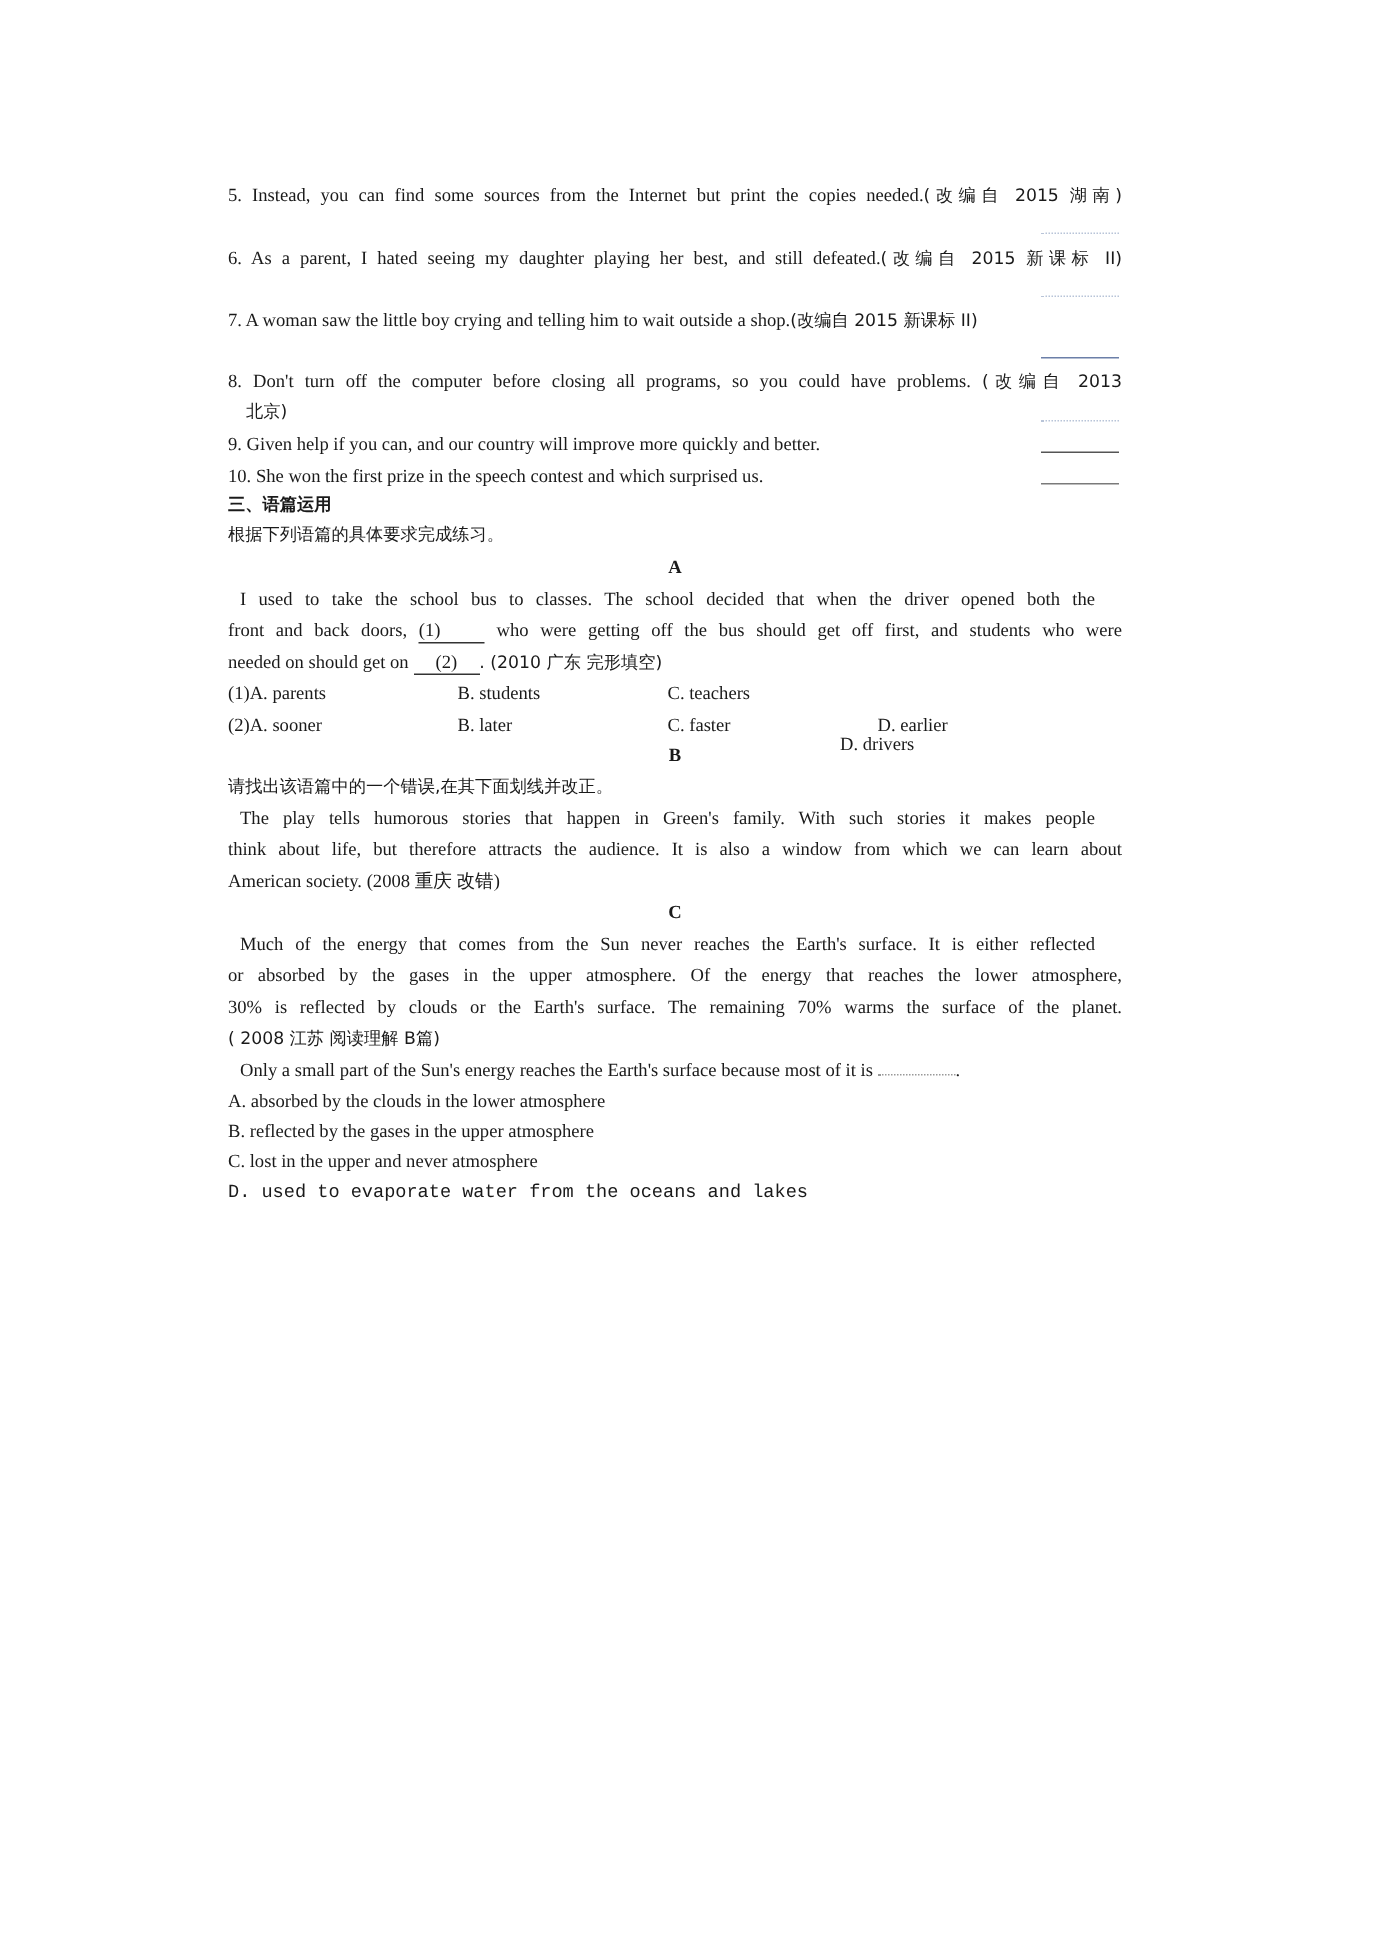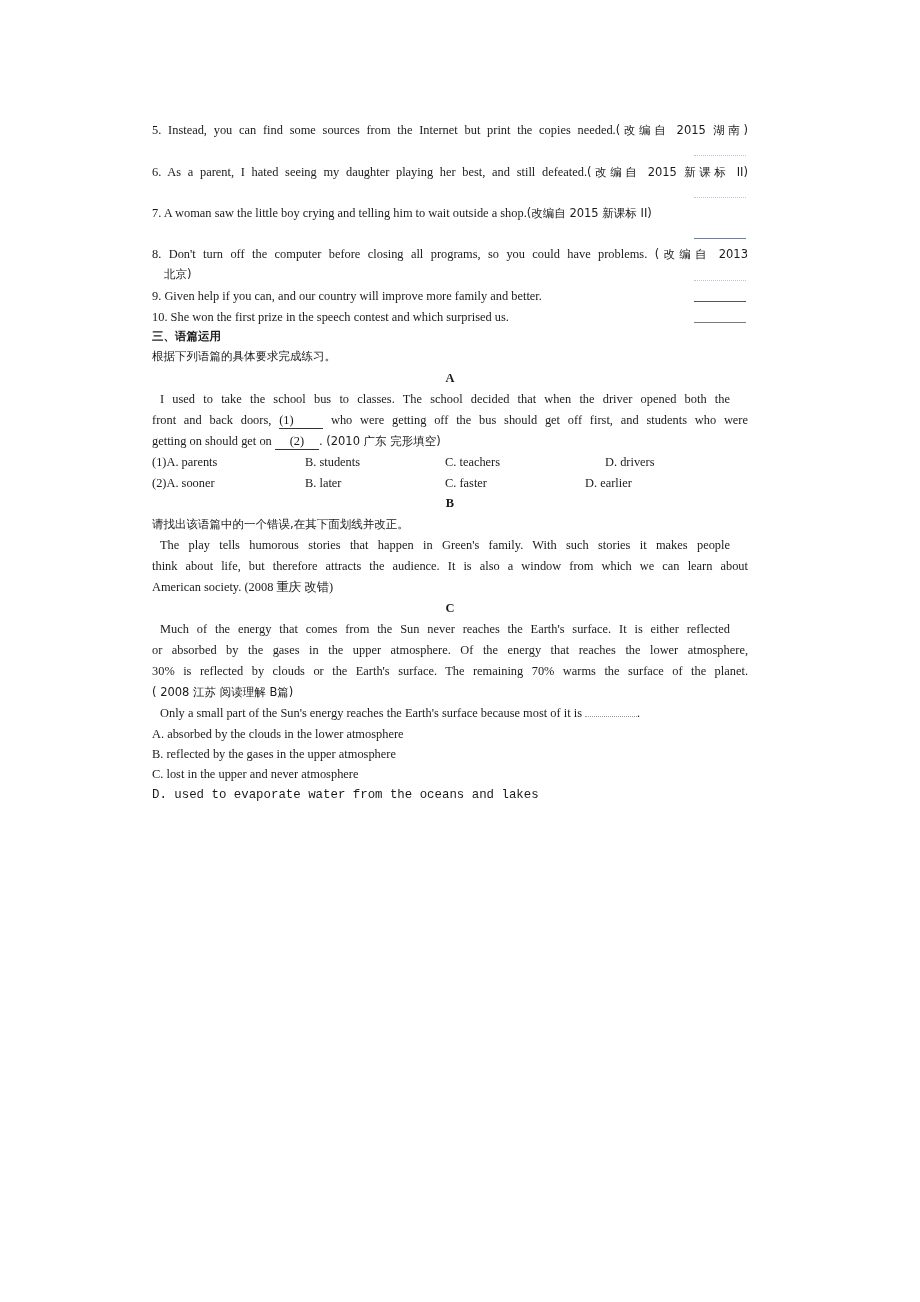--- a/index.html
+++ b/index.html
@@ -48,50 +48,50 @@
   <div class="line just" style="top:246px;">
     <span>8.</span>
     <span>Don't turn off the computer before closing all programs, so you could have problems.</span>
     <span class="cjk">(改编自 2013</span>
   </div>
   <div class="line cjk" style="top:266px; left:164px;">北京)</div>
   <div class="blank-right blank-faint" style="top:280px;"></div>
 
   <div class="line" style="top:288px;">
     <span>9.</span>
-    <span>Given help if you can, and our country will improve more family and better.</span>
+    <span>Given help if you can, and our country will improve more quickly and better.</span>
   </div>
   <div class="blank-right" style="top:301px;"></div>
 
   <div class="line" style="top:309px;">
     <span>10.</span>
     <span>She won the first prize in the speech contest and which surprised us.</span>
   </div>
   <div class="blank-right" style="top:322px; border-top-color:#7a7a7a;"></div>
 
   <div class="line cjk bold" style="top:328px;">三、语篇运用</div>
   <div class="line cjk" style="top:348px;">根据下列语篇的具体要求完成练习。</div>
 
   <div class="line center" style="top:370px;">A</div>
   <div class="line indent just" style="top:391px;">I used to take the school bus to classes. The school decided that when the driver opened both the</div>
   <div class="line just" style="top:412px;">
     <span>front and back doors,</span>
     <span class="blank-inline" style="width:44px;"><span>(1)</span></span>
     <span>who were getting off the bus should get off first, and students who were</span>
   </div>
   <div class="line" style="top:433px;">
-    <span>getting on should get on</span>
+    <span>needed on should get on</span>
     <span class="blank-inline" style="width:44px;"><span>(2)</span></span><span class="cjk">. (2010 广东 完形填空)</span>
   </div>
 
   <div class="opt-row" style="top:454px;">
     <span class="opt" style="left:0px;">(1)A. parents</span>
     <span class="opt" style="left:153px;">B. students</span>
     <span class="opt" style="left:293px;">C. teachers</span>
-    <span class="opt" style="left:453px;">D. drivers</span>
+    <span class="opt" style="left:408px;margin-top:34px;">D. drivers</span>
   </div>
   <div class="opt-row" style="top:475px;">
     <span class="opt" style="left:0px;">(2)A. sooner</span>
     <span class="opt" style="left:153px;">B. later</span>
     <span class="opt" style="left:293px;">C. faster</span>
     <span class="opt" style="left:433px;">D. earlier</span>
   </div>
 
   <div class="line center" style="top:495px;">B</div>
   <div class="line cjk" style="top:516px;">请找出该语篇中的一个错误,在其下面划线并改正。</div>

